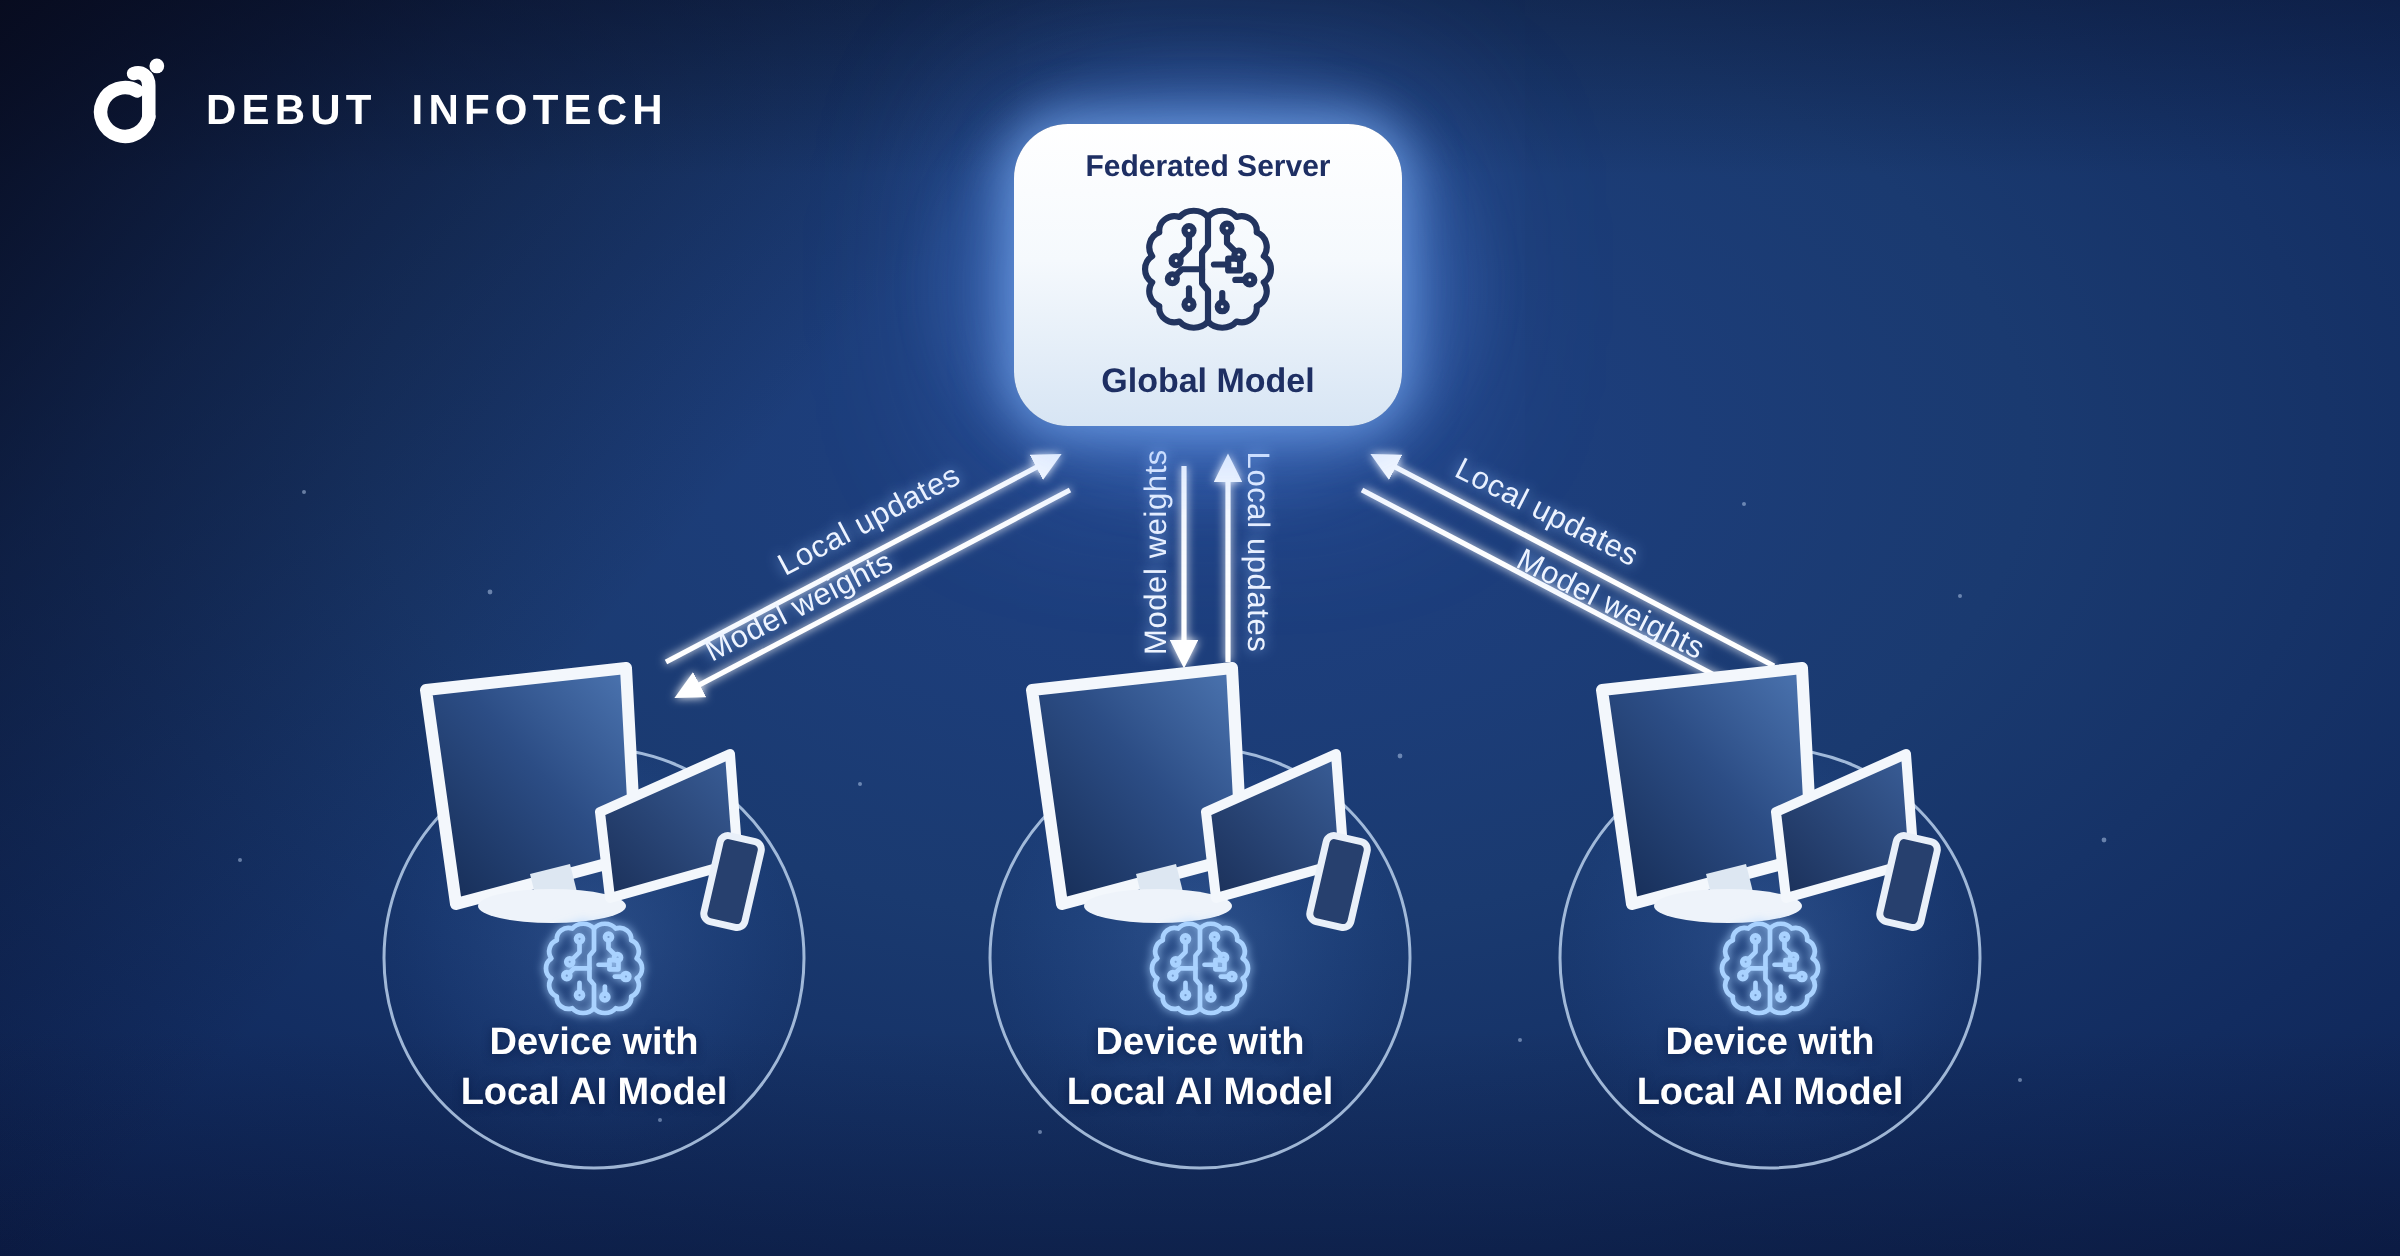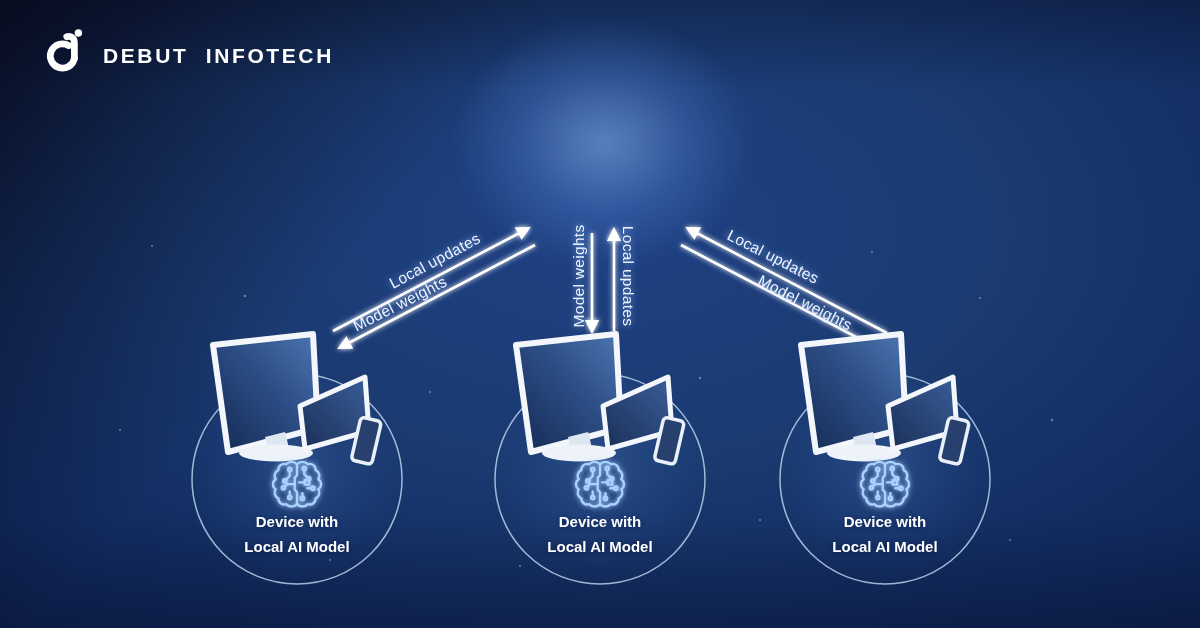--- a/index.html
+++ b/index.html
@@ -40,21 +40,21 @@
   }
   .arrows{position:absolute;left:0;top:0;width:1200px;height:628px;}
   .flow-label{
     position:absolute;color:#eef4ff;font-size:15.5px;font-weight:500;white-space:nowrap;
     text-shadow:0 0 7px rgba(150,195,255,0.85);letter-spacing:0.3px;
   }
   .cluster{position:absolute;top:331px;width:270px;height:280px;}
   .cluster-art{width:270px;height:280px;display:block;}
   .cluster-label{
     position:absolute;left:0;right:0;top:178px;text-align:center;color:#ffffff;
-    font-size:15px;font-weight:600;line-height:25px;text-shadow:0 1px 5px rgba(0,20,60,0.6);
+    font-size:19px;font-weight:600;line-height:25px;text-shadow:0 1px 5px rgba(0,20,60,0.6);
   }
   .defs-svg{position:absolute;width:0;height:0;}
 </style>
 </head>
 <body>
 
 <div class="canvas">
 
   <svg class="defs-svg" aria-hidden="true">
     <defs>
@@ -159,20 +159,27 @@
     </g>
   </svg>
 
   <div class="flow-label" style="left:435px;top:261px;transform:translate(-50%,-50%) rotate(-28deg);">Local updates</div>
   <div class="flow-label" style="left:400px;top:304px;transform:translate(-50%,-50%) rotate(-27deg);">Model weights</div>
   <div class="flow-label" style="left:579px;top:276px;transform:translate(-50%,-50%) rotate(-90deg);">Model weights</div>
   <div class="flow-label" style="left:628px;top:276px;transform:translate(-50%,-50%) rotate(90deg);">Local updates</div>
   <div class="flow-label" style="left:773px;top:257px;transform:translate(-50%,-50%) rotate(27deg);">Local updates</div>
   <div class="flow-label" style="left:805px;top:303px;transform:translate(-50%,-50%) rotate(27deg);">Model weights</div>
 
+  <div class="server-box">
+    <div class="server-title">Federated Server</div>
+    <svg class="server-brain" viewBox="0 0 64 64">
+      <use href="#brain-icon" width="64" height="64"></use>
+    </svg>
+    <div class="server-model">Global Model</div>
+  </div>
 
 
   <div class="cluster" style="left:162px;">
     <svg class="cluster-art" viewBox="0 0 270 280">
       <use href="#device-cluster" width="270" height="280"></use>
     </svg>
     <div class="cluster-label">
       <span>Device with</span><br>
       <span>Local AI Model</span>
     </div>

